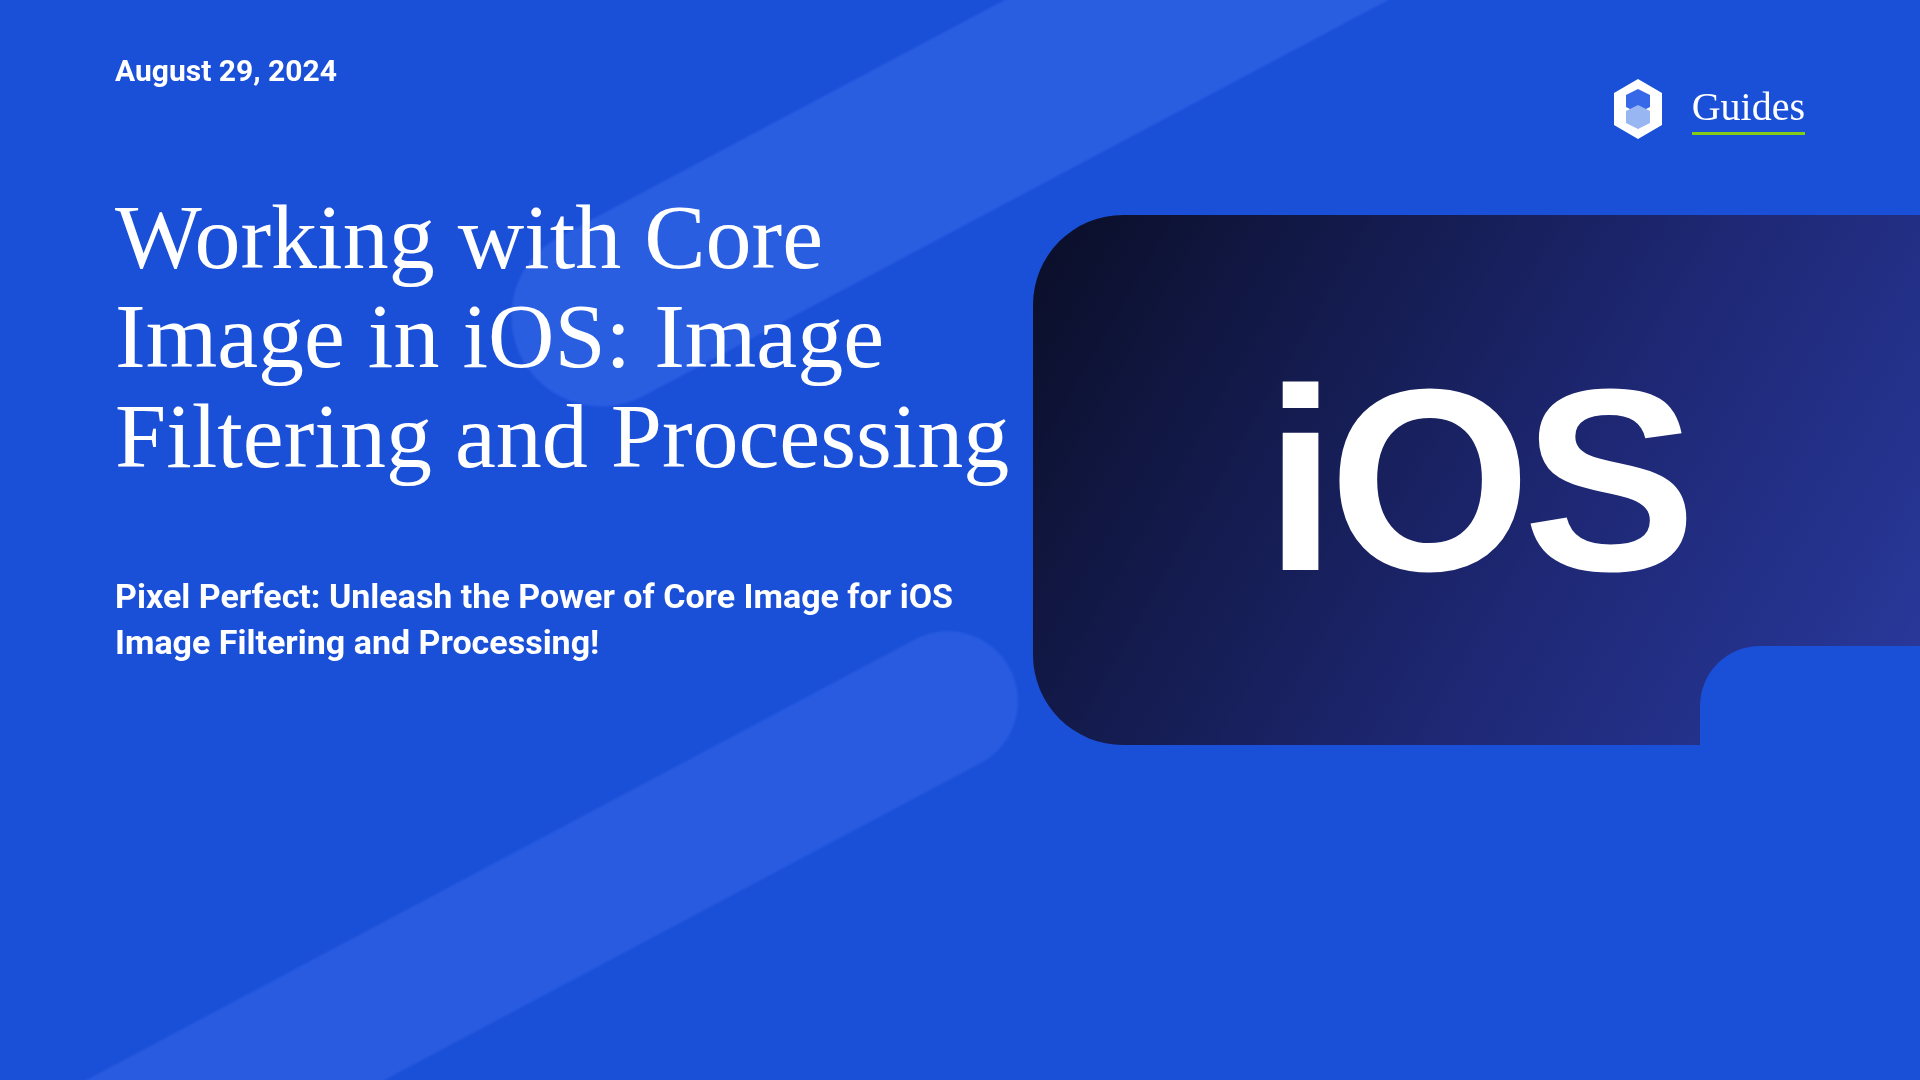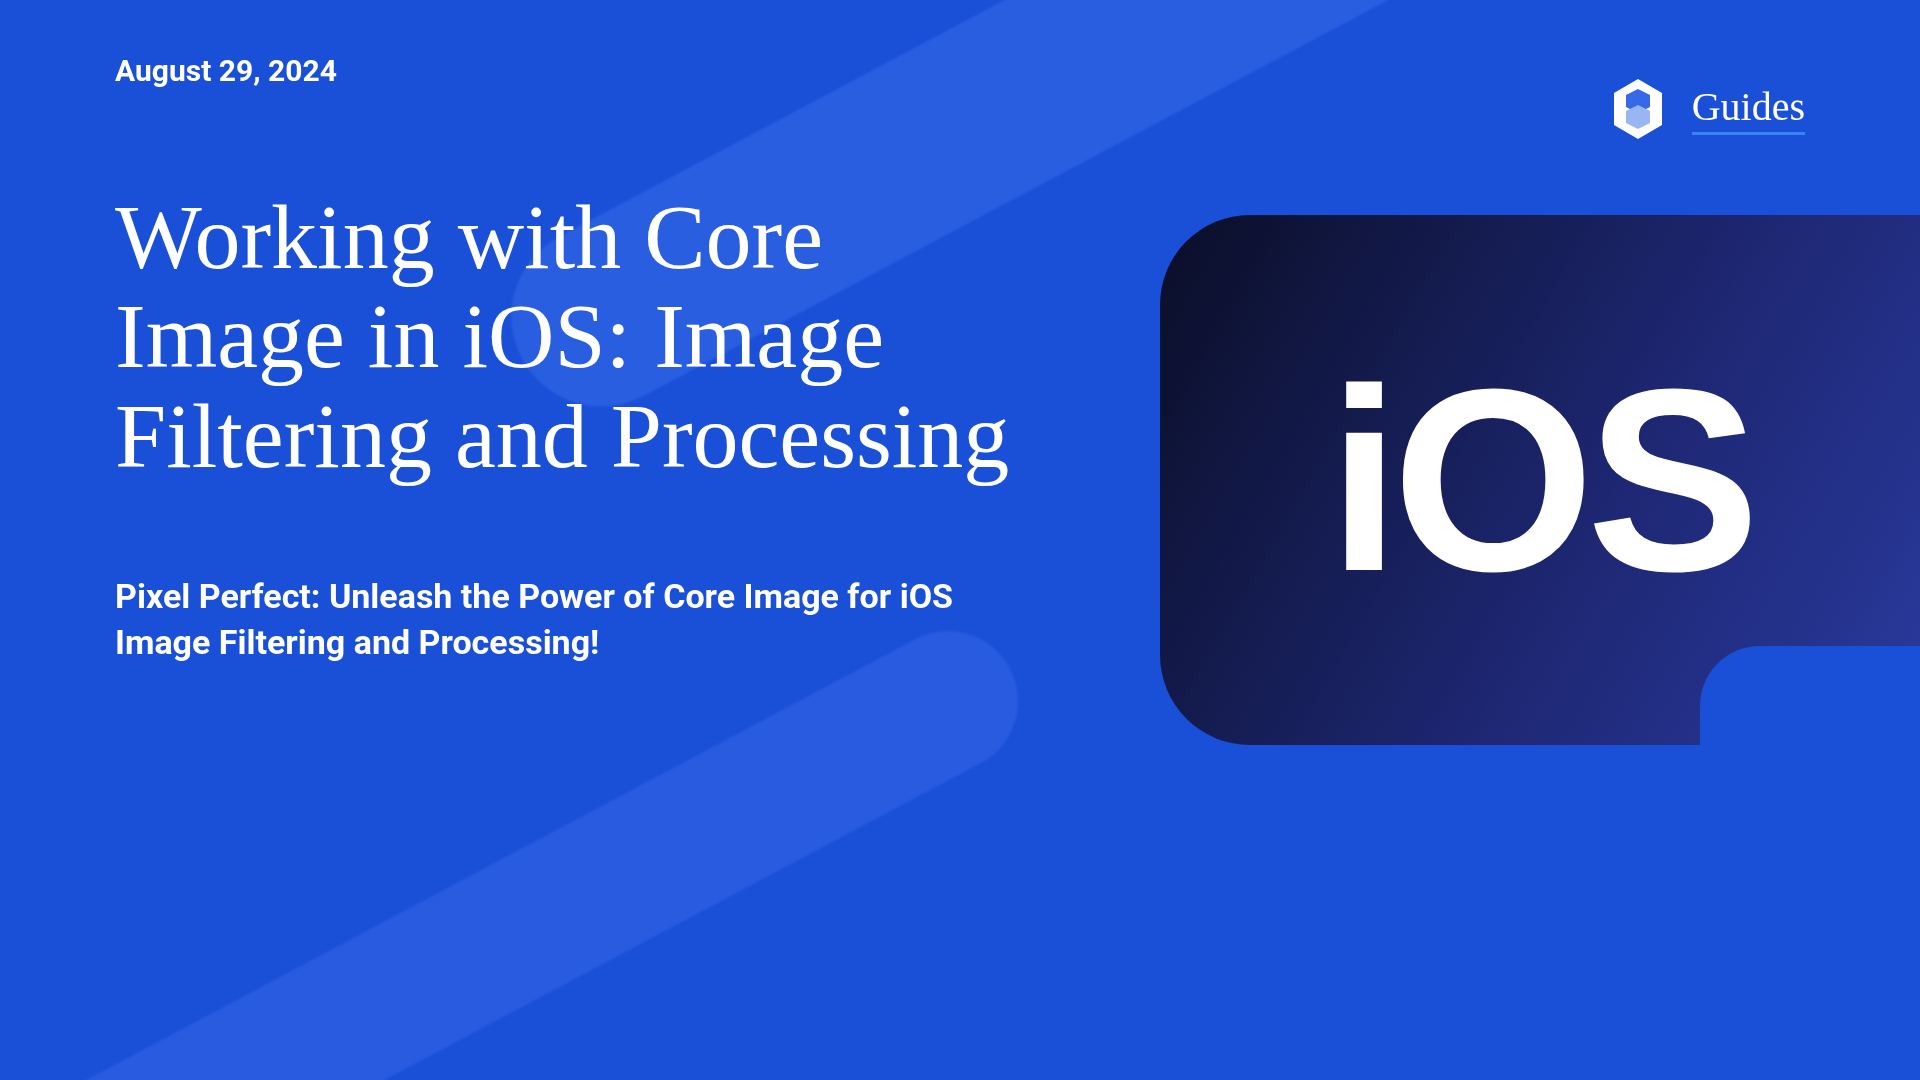--- a/index.html
+++ b/index.html
@@ -100,30 +100,30 @@
     font-size: 46px;
     font-weight: 800;
     font-family: -apple-system, sans-serif;
   }
   
   .logo-text-sub {
     color: #ffffff;
     font-size: 40px;
     font-weight: 400;
     font-family: Georgia, serif;
-    border-bottom: 3px solid #3b82f6;
+    border-bottom: 3px solid #84cc16;
     padding-bottom: 2px;
     margin-left: 6px;
   }
   
   .ios-badge {
     position: absolute;
     top: 215px;
     right: 0;
-    width: 760px;
+    width: 887px;
     height: 530px;
     background: linear-gradient(120deg, #0a0e27 0%, #1e2875 60%, #2a3a9e 100%);
     border-radius: 90px 0 0 90px;
     display: flex;
     align-items: center;
     justify-content: center;
     z-index: 2;
   }
   
   .ios-badge::after {

